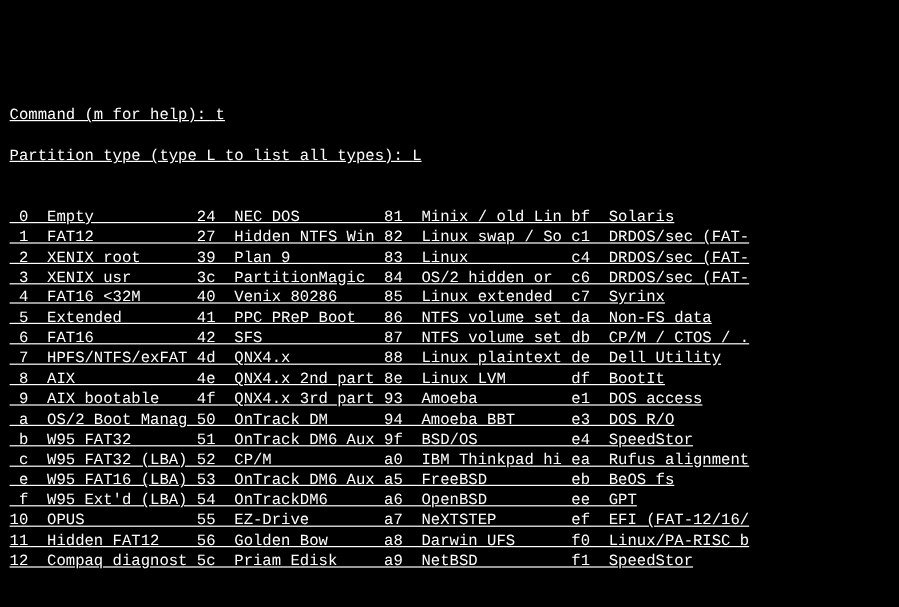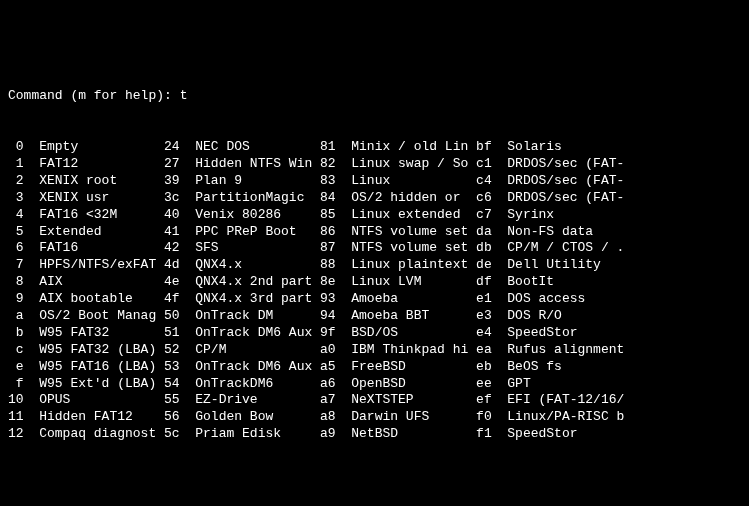--- a/index.html
+++ b/index.html
@@ -14,29 +14,31 @@
       font-size: 13px;
       line-height: 1.3;
       padding: 4px 8px;
       width: 749px;
       height: 506px;
       overflow: hidden;
       white-space: pre;
     }
     .line {
       display: block;
+      text-decoration: underline;
     }
   </style>
 </head>
 <body>
 
 
 
 <div>
 <span class="line"><span>Command (m for help): </span><span>t</span></span>
+<span class="line"><span>Partition type (type L to list all types): </span><span>L</span></span>
 <span class="line"></span>
 <div id="types-container"><span class="line"> 0  Empty           24  NEC DOS         81  Minix / old Lin bf  Solaris</span><span class="line"> 1  FAT12           27  Hidden NTFS Win 82  Linux swap / So c1  DRDOS/sec (FAT-</span><span class="line"> 2  XENIX root      39  Plan 9          83  Linux           c4  DRDOS/sec (FAT-</span><span class="line"> 3  XENIX usr       3c  PartitionMagic  84  OS/2 hidden or  c6  DRDOS/sec (FAT-</span><span class="line"> 4  FAT16 &lt;32M      40  Venix 80286     85  Linux extended  c7  Syrinx</span><span class="line"> 5  Extended        41  PPC PReP Boot   86  NTFS volume set da  Non-FS data</span><span class="line"> 6  FAT16           42  SFS             87  NTFS volume set db  CP/M / CTOS / .</span><span class="line"> 7  HPFS/NTFS/exFAT 4d  QNX4.x          88  Linux plaintext de  Dell Utility</span><span class="line"> 8  AIX             4e  QNX4.x 2nd part 8e  Linux LVM       df  BootIt</span><span class="line"> 9  AIX bootable    4f  QNX4.x 3rd part 93  Amoeba          e1  DOS access</span><span class="line"> a  OS/2 Boot Manag 50  OnTrack DM      94  Amoeba BBT      e3  DOS R/O</span><span class="line"> b  W95 FAT32       51  OnTrack DM6 Aux 9f  BSD/OS          e4  SpeedStor</span><span class="line"> c  W95 FAT32 (LBA) 52  CP/M            a0  IBM Thinkpad hi ea  Rufus alignment</span><span class="line"> e  W95 FAT16 (LBA) 53  OnTrack DM6 Aux a5  FreeBSD         eb  BeOS fs</span><span class="line"> f  W95 Ext'd (LBA) 54  OnTrackDM6      a6  OpenBSD         ee  GPT</span><span class="line">10  OPUS            55  EZ-Drive        a7  NeXTSTEP        ef  EFI (FAT-12/16/</span><span class="line">11  Hidden FAT12    56  Golden Bow      a8  Darwin UFS      f0  Linux/PA-RISC b</span><span class="line">12  Compaq diagnost 5c  Priam Edisk     a9  NetBSD          f1  SpeedStor</span></div>
 
 
 </div>
 
 
 
 
 </body></html>

